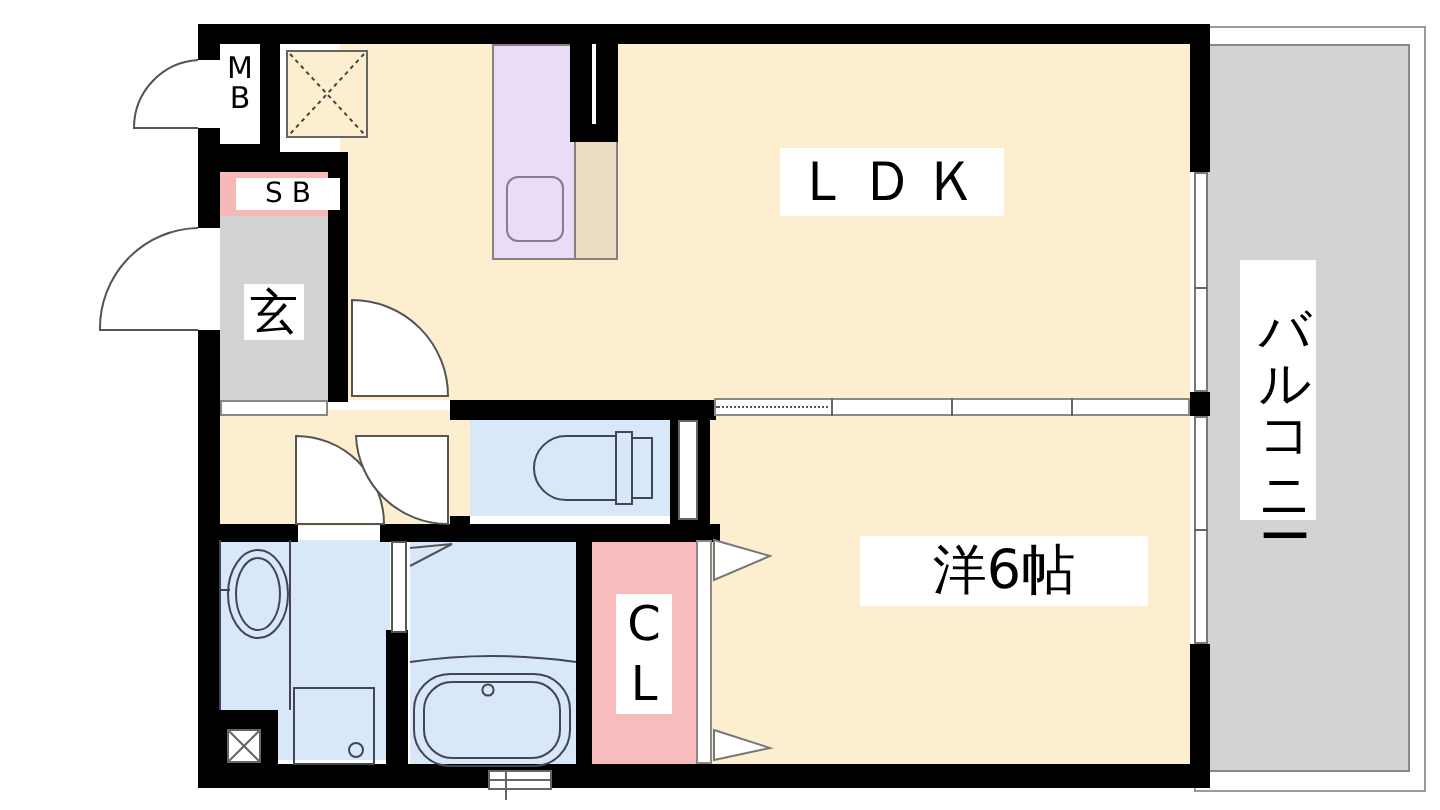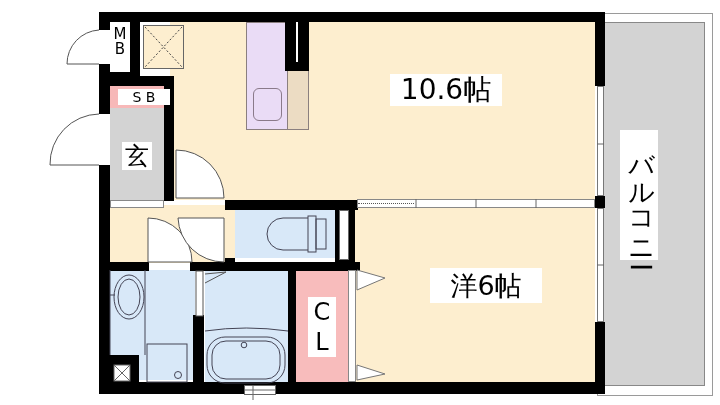--- a/index.html
+++ b/index.html
@@ -150,23 +150,23 @@
 <div class="lbl" style="left:112px;top:27px;width:16px;font-size:15px;">
   <div>M</div>
   <div>B</div>
 </div>
 
 <div class="lbl" style="left:118px;top:89px;width:52px;font-size:14px;padding:1px 0;">S B</div>
 
 <div class="lbl" style="left:122px;top:142px;width:30px;font-size:24px;padding:2px 0;">玄</div>
 
 <div class="lbl" style="left:390px;top:74px;width:112px;font-size:28px;">
-  <div style="padding:2px 0;">10.6帖</div>
+  <div style="letter-spacing:4px;padding:3px 0;">ＬＤＫ</div>
 </div>
 
-<div class="lbl" style="left:430px;top:268px;width:112px;font-size:27px;padding:4px 0;">洋6帖</div>
+<div class="lbl" style="left:430px;top:268px;width:112px;font-size:27px;padding:4px 16px;">洋6帖</div>
 
 <div class="lbl" style="left:308px;top:297px;width:28px;font-size:24px;">
   <div style="padding:3px 0;">C</div>
   <div style="padding:3px 0;">L</div>
 </div>
 
 <div class="lbl" style="left:620px;top:130px;width:32px;font-size:26px;writing-mode:vertical-rl;padding:6px 3px;">バルコニー</div>
 
 </body></html>

